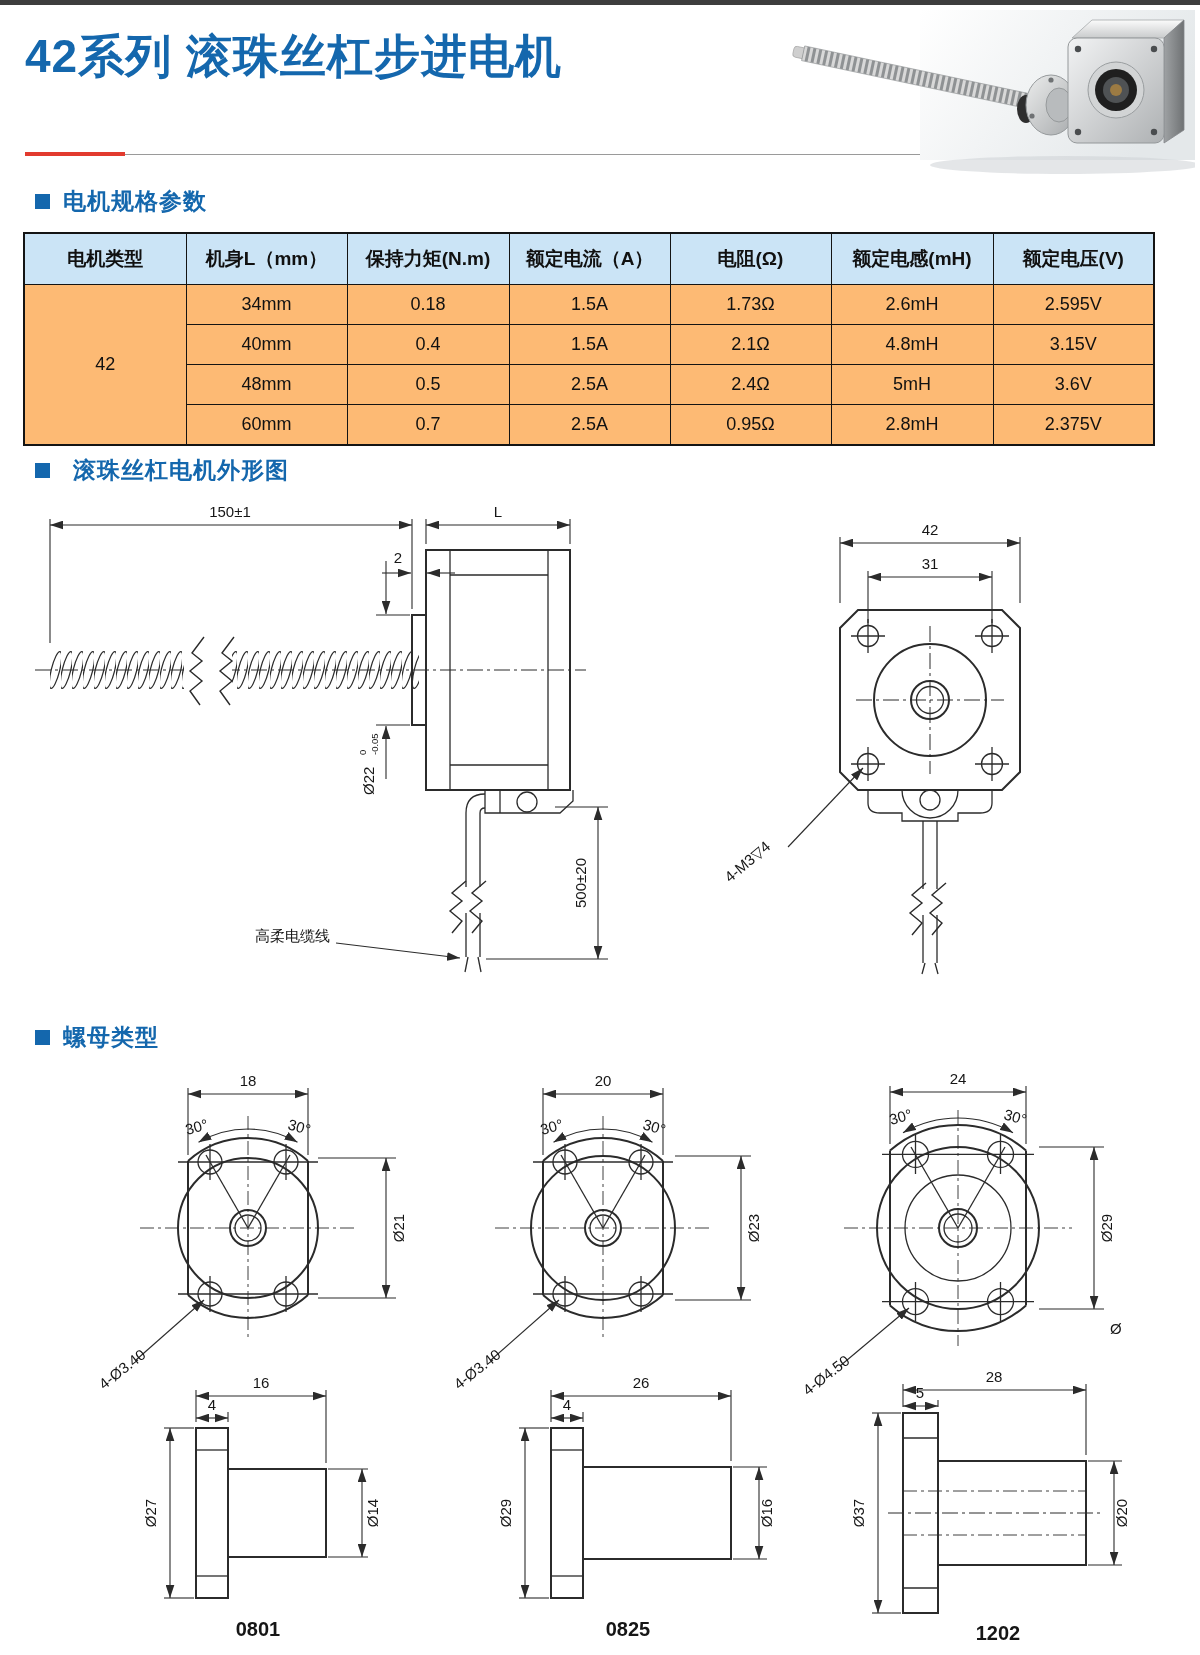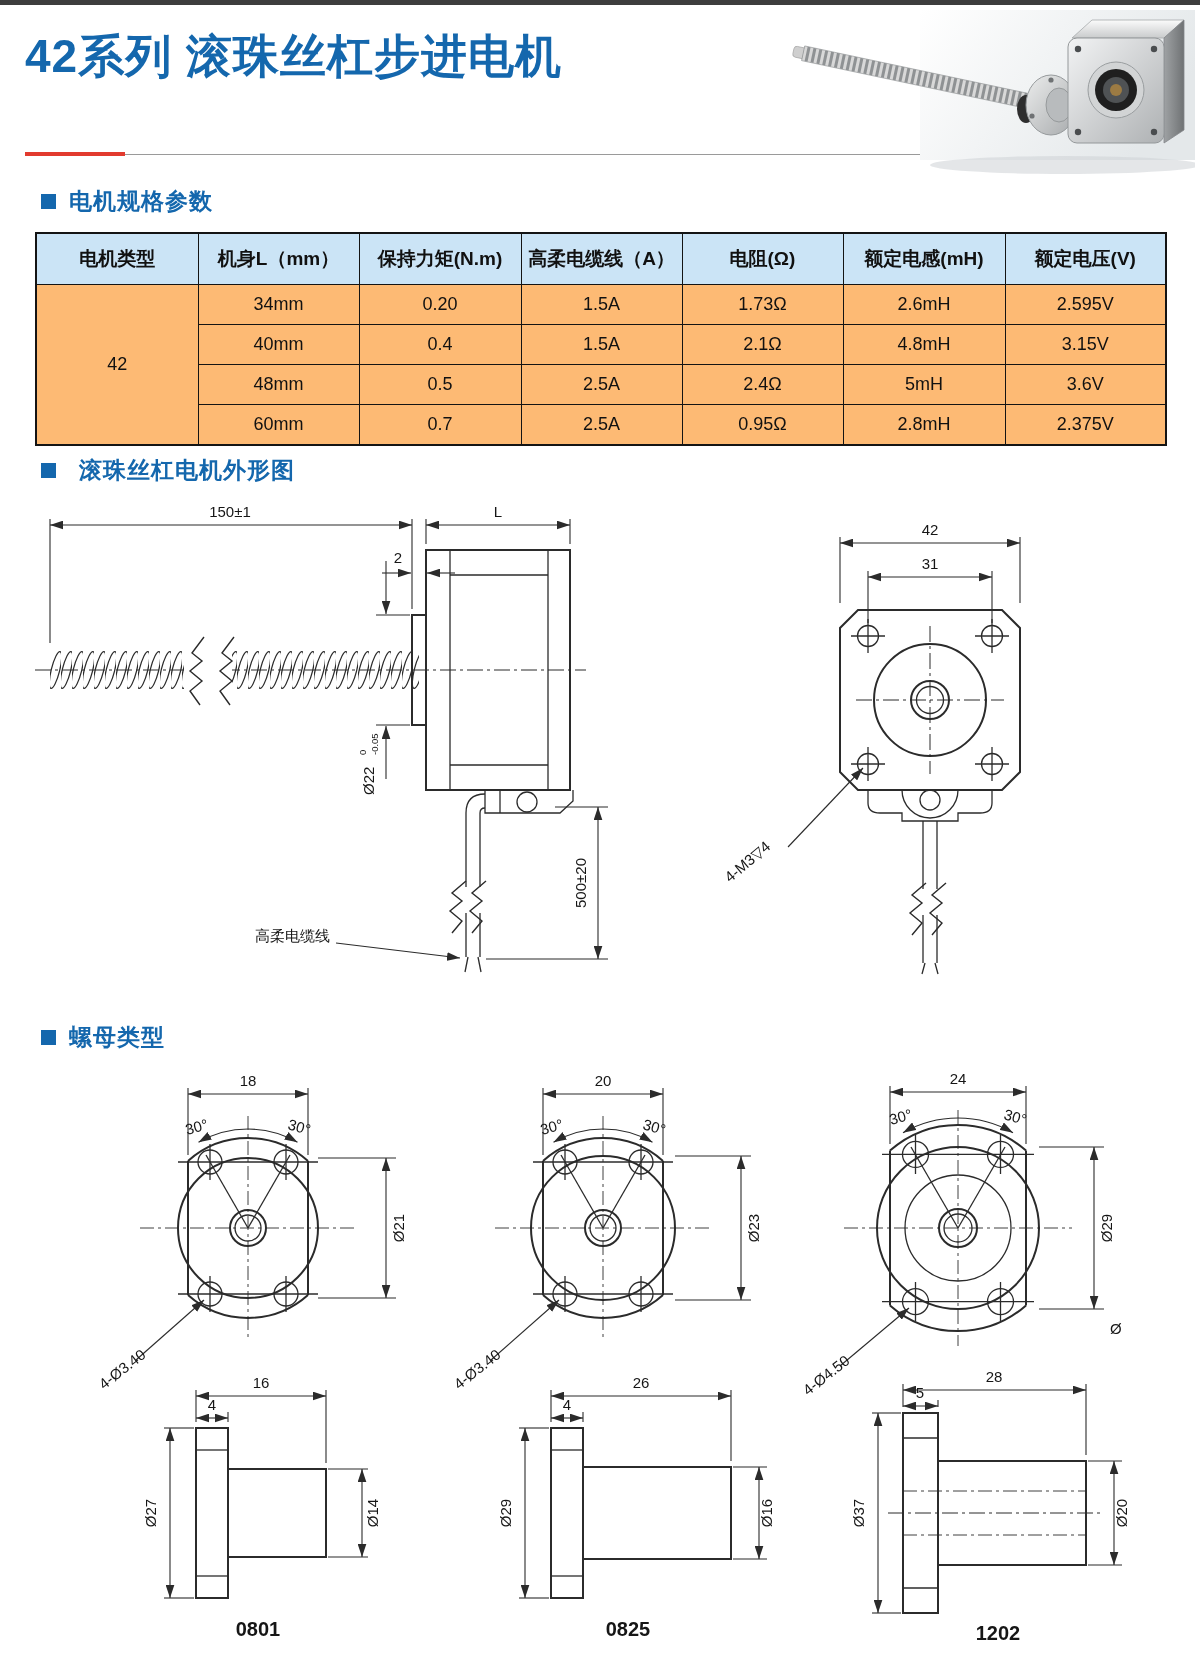--- a/index.html
+++ b/index.html
@@ -4,25 +4,25 @@
 <style>
   html,body{margin:0;padding:0;background:#fff;}
   .page{position:relative;width:1200px;height:1655px;background:#fff;overflow:hidden;
         font-family:"Liberation Sans","DejaVu Sans",sans-serif;color:#111;}
   .top-bar{position:absolute;top:0;left:0;right:0;height:5px;background:#3d3d3d;}
   .title-cn{position:absolute;left:25px;top:26px;font-size:46px;font-weight:bold;color:#1467ad;letter-spacing:1px;}
   .title-en{position:absolute;left:25px;top:94px;font-size:31px;color:#121212;}
   .rule{position:absolute;left:25px;right:35px;top:152px;height:5px;}
   .rule-red{position:absolute;left:0;top:0;width:100px;height:4px;background:#e23a2e;}
   .rule-gray{position:absolute;left:100px;right:0;top:2px;height:1px;background:#9a9a9a;}
-  .section{position:absolute;left:41px;display:flex;align-items:center;justify-content:flex-end;}
+  .section{position:absolute;left:35px;display:flex;align-items:center;justify-content:flex-end;}
   .sq{width:15px;height:15px;background:#1467ad;margin-right:13px;flex:0 0 auto;}
   .stitle{font-size:23px;font-weight:bold;color:#1467ad;letter-spacing:1px;}
   #sec1{top:186px;} #sec2{top:455px;gap:10px;} #sec3{top:1022px;}
-  table.spec{position:absolute;left:35px;top:232px;width:1130px;border-collapse:collapse;
+  table.spec{position:absolute;left:23px;top:232px;width:1130px;border-collapse:collapse;
              border:2.5px solid #141414;table-layout:fixed;}
   table.spec th{background:#cbe4f6;border:1.5px solid #141414;height:48px;font-size:19px;font-weight:bold;}
   table.spec td{border:1.5px solid #141414;height:37px;font-size:18px;text-align:center;background:#fdba74;}
   .outline-wrap{position:absolute;left:30px;top:495px;width:1140px;height:480px;text-align:right;}
   .nuts-wrap{position:absolute;left:0;top:1058px;width:1200px;display:flex;padding-left:78px;gap:10px;box-sizing:border-box;}
   .photo{position:absolute;top:10px;right:5px;width:415px;height:175px;}
   
   .part{fill:none;stroke:#2b2b2b;stroke-width:2;}
   .ln{fill:none;stroke:#2b2b2b;stroke-width:1.3;}
   .dim{fill:none;stroke:#2b2b2b;stroke-width:1.1;}
@@ -111,31 +111,31 @@
         <col style="width:161px">
         <col style="width:161px">
         <col style="width:162px">
         <col style="width:161px">
       </colgroup>
     <thead>
       <tr>
         <th>电机类型</th>
         <th>机身L（mm）</th>
         <th>保持力矩(N.m)</th>
-        <th>高柔电缆线（A）</th>
+        <th>额定电流（A）</th>
         <th>电阻(Ω)</th>
         <th>额定电感(mH)</th>
         <th>额定电压(V)</th>
       </tr>
     </thead>
     <tbody>
       <tr>
         <td rowspan="4">42</td>
         <td>34mm</td>
-        <td>0.20</td>
+        <td>0.18</td>
         <td>1.5A</td>
         <td>1.73Ω</td>
         <td>2.6mH</td>
         <td>2.595V</td>
       </tr>
       <tr>
         <td>40mm</td>
         <td>0.4</td>
         <td>1.5A</td>
         <td>2.1Ω</td>

